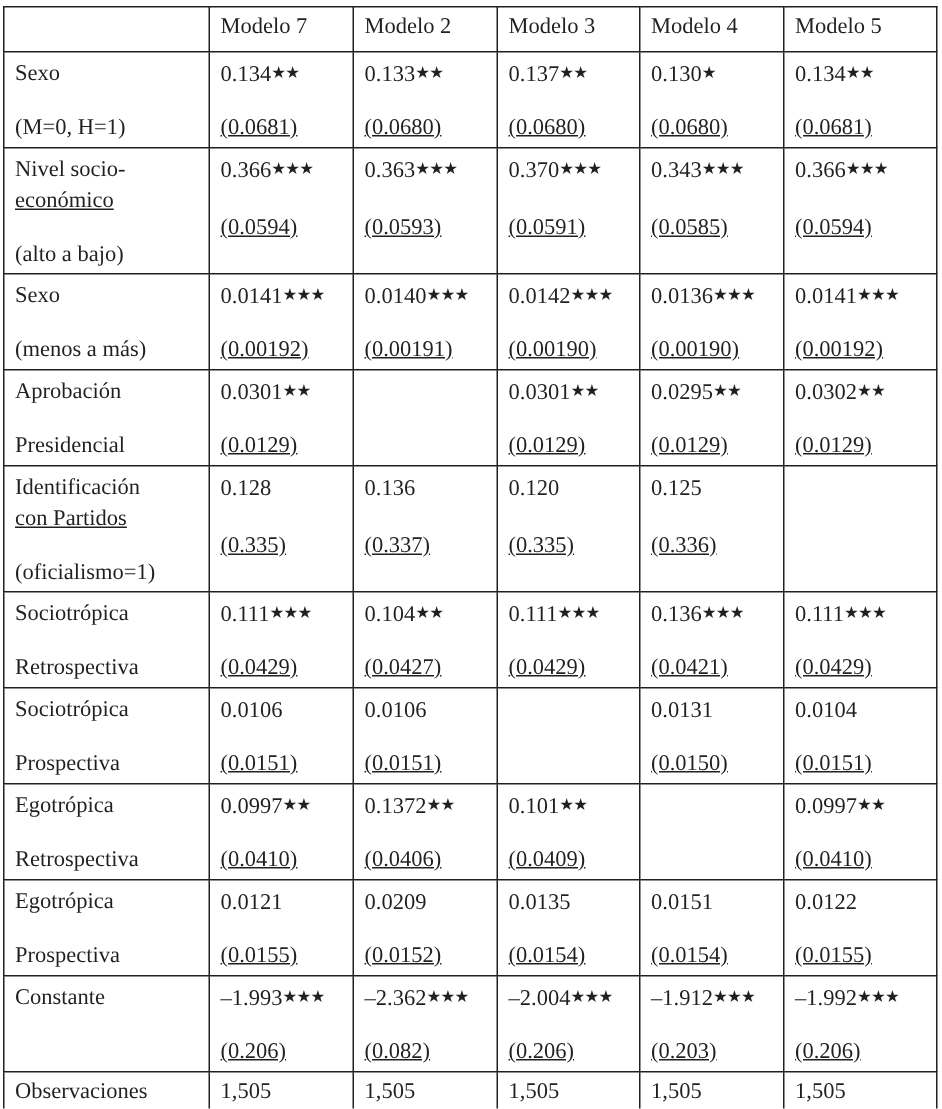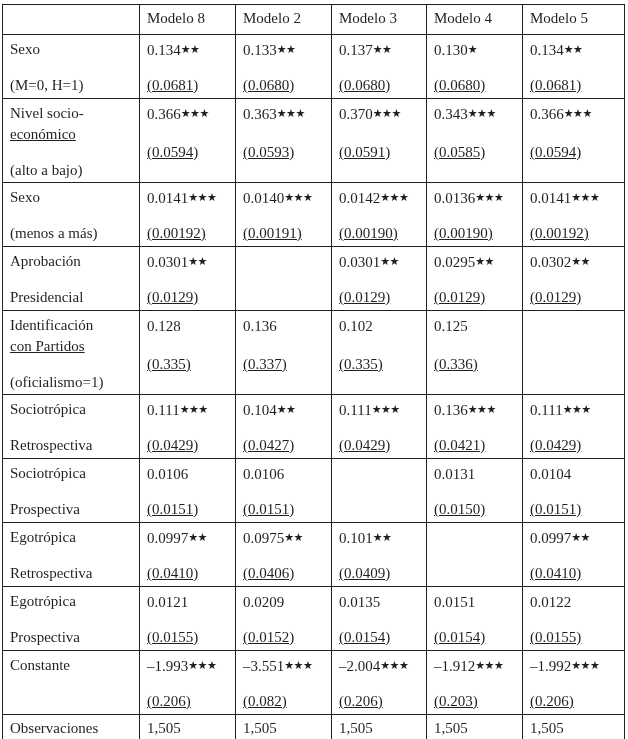--- a/index.html
+++ b/index.html
@@ -34,21 +34,21 @@
     <col style="width:137px">
       <col style="width:96px">
       <col style="width:96px">
     <col style="width:95px">
       <col style="width:96px">
       <col style="width:102px">
   </colgroup>
   <thead>
     <tr>
       <th></th>
-      <th>Modelo 8</th>
+      <th>Modelo 7</th>
       <th>Modelo 2</th>
       <th>Modelo 3</th>
       <th>Modelo 4</th>
       <th>Modelo 5</th>
     </tr>
   </thead>
   <tbody id="tbody">
       <tr class="h2">
         <td>
           <div class="cell">
@@ -217,21 +217,21 @@
           </div>
         </td>
         <td>
           <div class="cell">
             <span class="coef"><span>0.136</span><span class="stars"></span></span>
             <span class="se">(0.337)</span>
           </div>
         </td>
         <td>
           <div class="cell">
-            <span class="coef"><span>0.102</span><span class="stars"></span></span>
+            <span class="coef"><span>0.120</span><span class="stars"></span></span>
             <span class="se">(0.335)</span>
           </div>
         </td>
         <td>
           <div class="cell">
             <span class="coef"><span>0.125</span><span class="stars"></span></span>
             <span class="se">(0.336)</span>
           </div>
         </td>
         <td>
@@ -325,21 +325,21 @@
           </div>
         </td>
         <td>
           <div class="cell">
             <span class="coef"><span>0.0997</span><span class="stars">★★</span></span>
             <span class="se">(0.0410)</span>
           </div>
         </td>
         <td>
           <div class="cell">
-            <span class="coef"><span>0.0975</span><span class="stars">★★</span></span>
+            <span class="coef"><span>0.1372</span><span class="stars">★★</span></span>
             <span class="se">(0.0406)</span>
           </div>
         </td>
         <td>
           <div class="cell">
             <span class="coef"><span>0.101</span><span class="stars">★★</span></span>
             <span class="se">(0.0409)</span>
           </div>
         </td>
         <td>
@@ -401,21 +401,21 @@
           </div>
         </td>
         <td>
           <div class="cell">
             <span class="coef"><span>–1.993</span><span class="stars">★★★</span></span>
             <span class="se">(0.206)</span>
           </div>
         </td>
         <td>
           <div class="cell">
-            <span class="coef"><span>–3.551</span><span class="stars">★★★</span></span>
+            <span class="coef"><span>–2.362</span><span class="stars">★★★</span></span>
             <span class="se">(0.082)</span>
           </div>
         </td>
         <td>
           <div class="cell">
             <span class="coef"><span>–2.004</span><span class="stars">★★★</span></span>
             <span class="se">(0.206)</span>
           </div>
         </td>
         <td>

